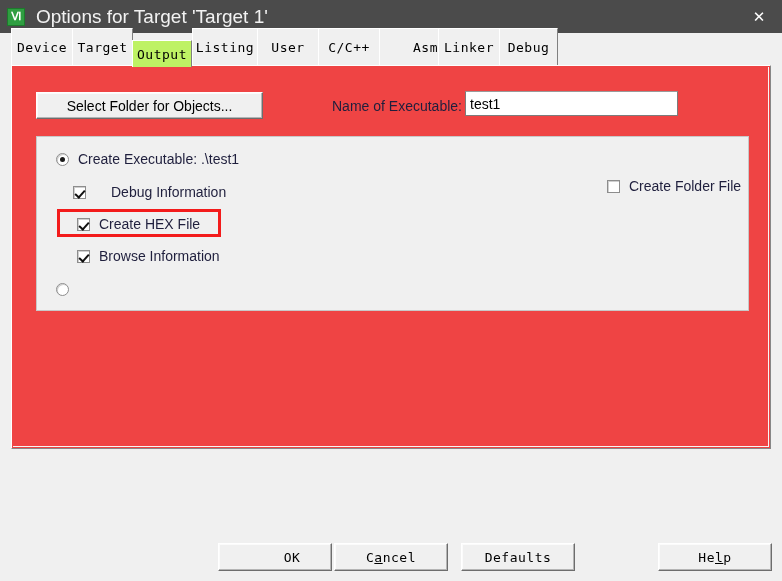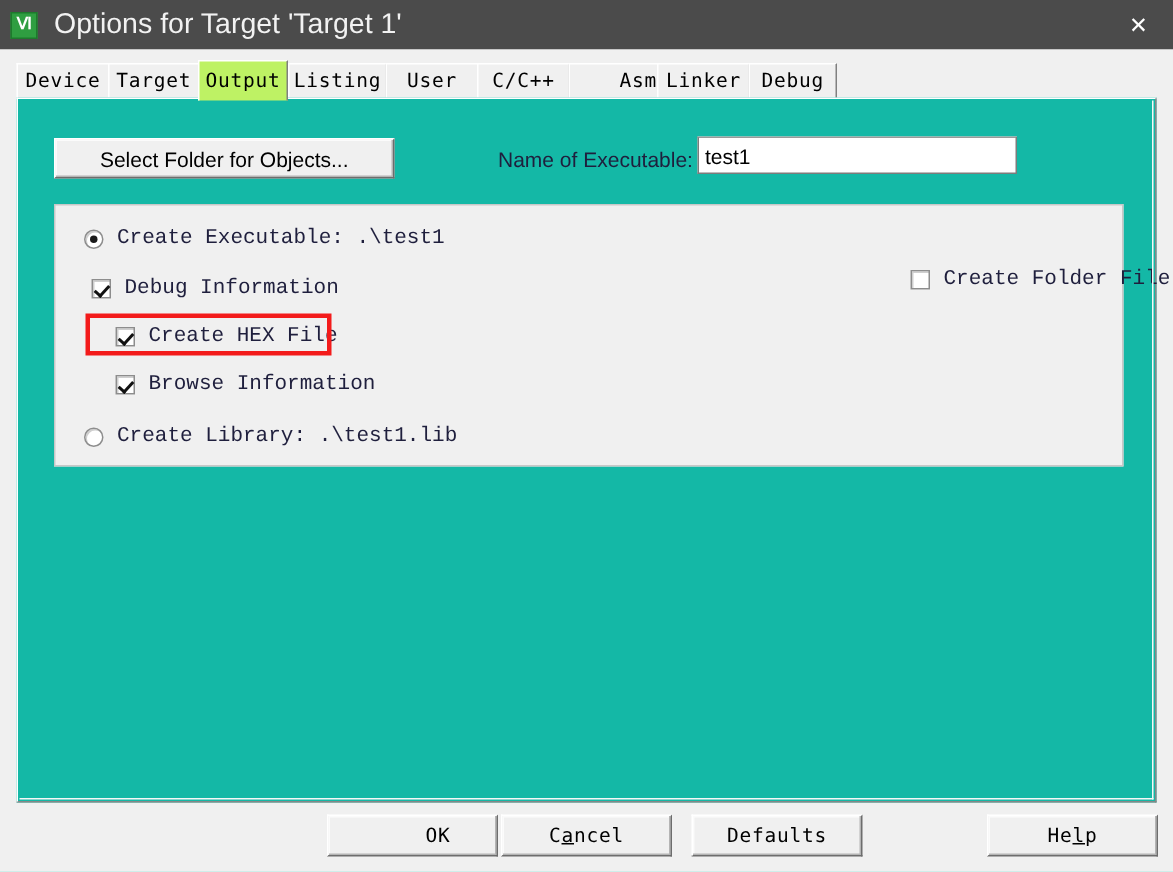--- a/index.html
+++ b/index.html
@@ -89,39 +89,39 @@
     font-family: "DejaVu Sans Mono", monospace;
     font-size: 13px;
     color: #000000;
     display: flex;
     align-items: center;
     justify-content: center;
     white-space: nowrap;
     letter-spacing: 0.5px;
   }
   .tab.inactive {
-    height: 24px;
+    height: 38px;
     bottom: 1px;
   }
   .tab.active {
     height: 27px;
     bottom: 0px;
     background: #bef264;
     border-left: 1px solid #ffffff;
     border-top: 1px solid #ffffff;
     border-right: 1px solid #808080;
     z-index: 5;
   }
 
   
   #tabpanel {
     position: absolute;
     left: 11px; top: 65px;
-    width: 760px; height: 470px;
-    background: #14b8a6;
+    width: 760px; height: 384px;
+    background: #ef4444;
     border-top: 1px solid #ffffff;
     border-left: 1px solid #ffffff;
     border-right: 1px solid #878787;
     border-bottom: 1px solid #878787;
     box-sizing: border-box;
   }
   #tabpanel::after {
     content: "";
     position: absolute;
     left: 1px; top: 1px; right: 1px; bottom: 1px;
@@ -188,21 +188,21 @@
   }
 
   
   .opt-row {
     position: absolute;
     display: flex;
     align-items: center;
     white-space: nowrap;
   }
   .opt-label {
-    font-family: Liberation Mono, monospace;
+    font-family: Liberation Sans, sans-serif;
     font-size: 14px;
     color: #1f1f3d;
     margin-left: 9px;
   }
 
   .radio {
     width: 13px; height: 13px;
     border-radius: 50%;
     box-sizing: border-box;
     background: #ffffff;
@@ -298,38 +298,37 @@
 
     <input id="exec-name-input" type="text" value="test1" style="">
 
     <div id="output-groupbox">
 
       <div class="opt-row" style="left:19px; top:14px;">
         <span class="radio checked"></span>
         <span class="opt-label">Create Executable:  .\test1</span>
       </div>
 
-      <div class="opt-row" style="left:24px; top:47px;">
+      <div class="opt-row" style="left:36px; top:47px;gap:16px;">
         <span class="checkbox checked"></span>
         <span class="opt-label">Debug Information</span>
       </div>
 
       <div class="opt-row" style="left:40px; top:111px;">
         <span class="checkbox checked"></span>
         <span class="opt-label">Browse Information</span>
       </div>
 
       <div class="opt-row" style="left:40px; top:79px;">
         <span class="checkbox checked"></span>
         <span class="opt-label">Create HEX File</span>
       </div>
 
       <div class="opt-row" style="left:19px; top:146px;">
         <span class="radio"></span>
-        <span class="opt-label">Create Library:  .\test1.lib</span>
       </div>
 
       <div class="opt-row" style="left:570px; top:41px;">
         <span class="checkbox"></span>
         <span class="opt-label">Create Folder File</span>
       </div>
 
     </div>
   </div>
 

